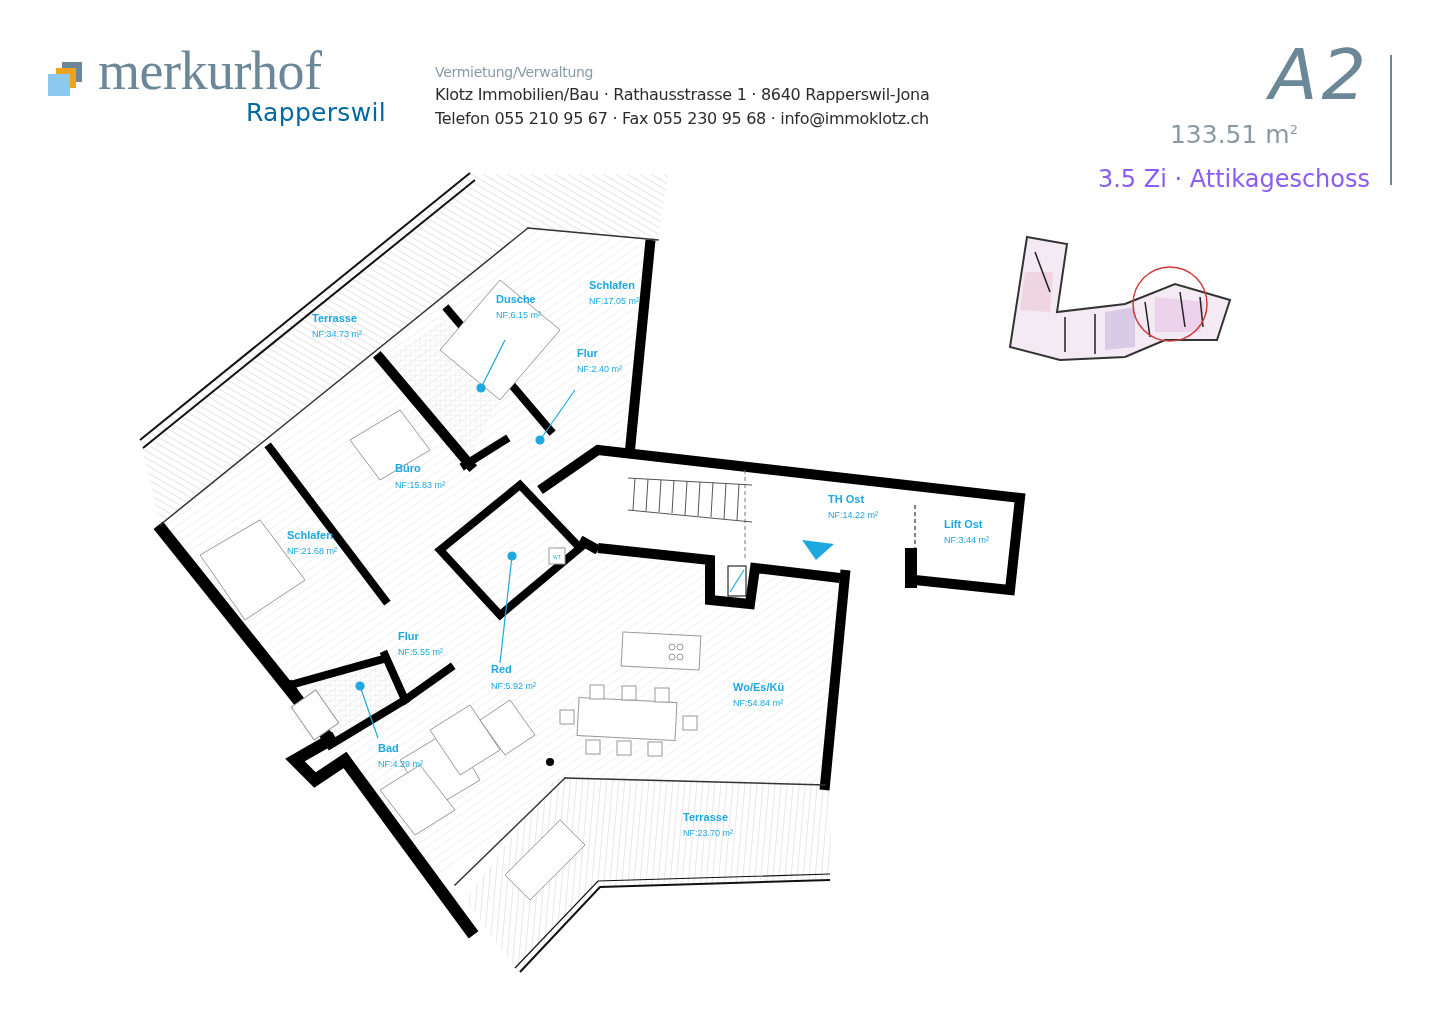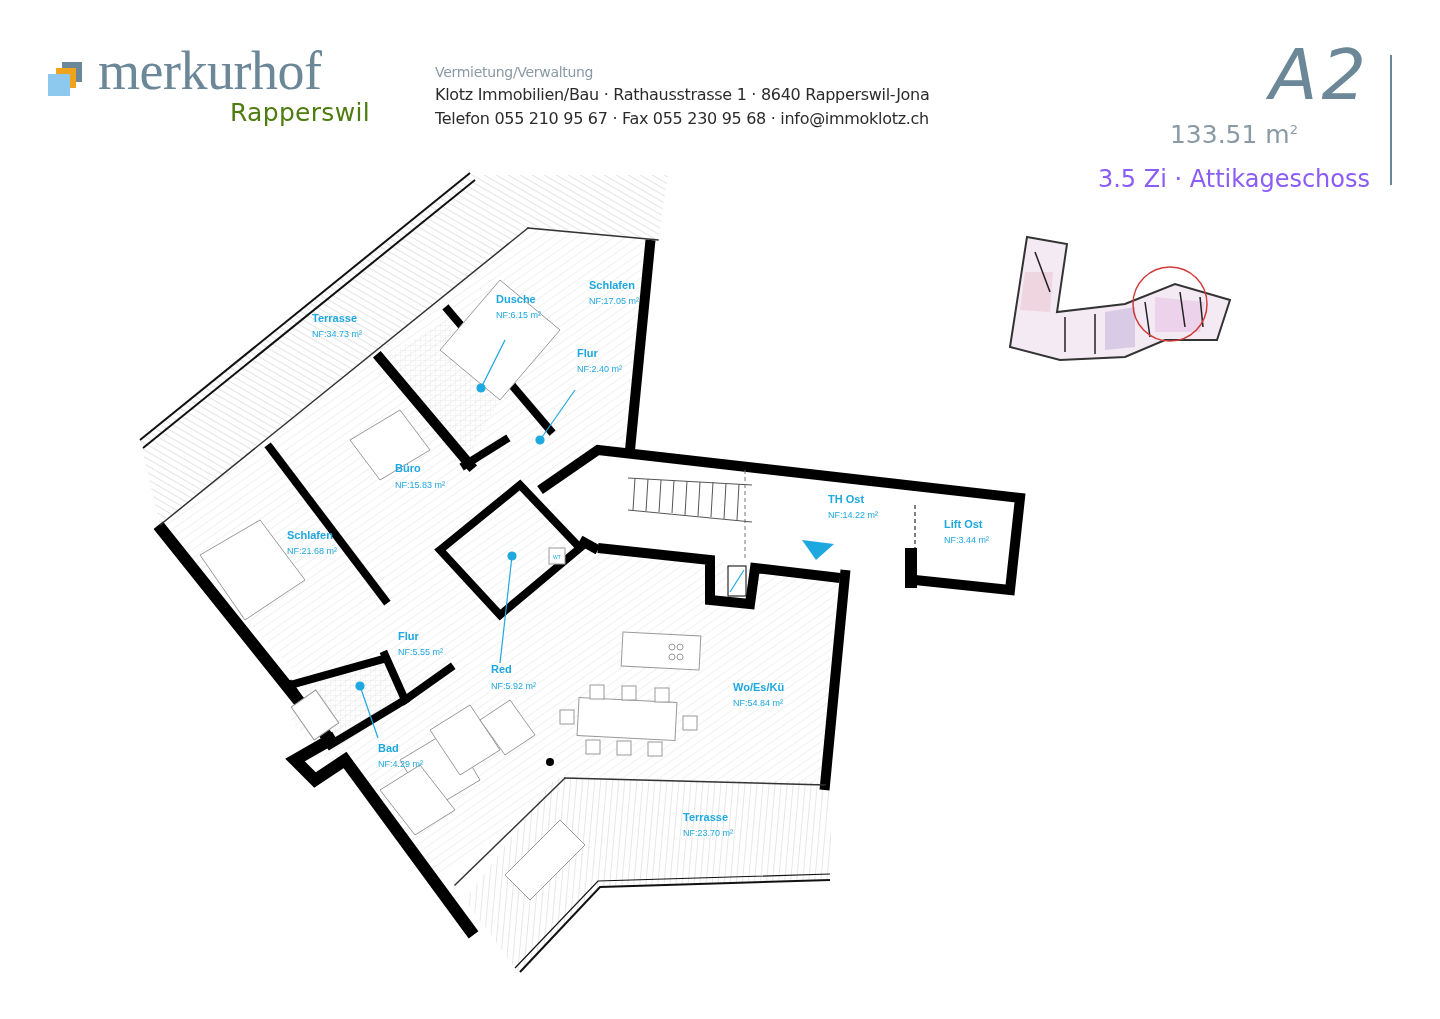--- a/index.html
+++ b/index.html
@@ -3,21 +3,21 @@
 <meta charset="utf-8">
 <style>
   html, body { margin:0; padding:0; background:#ffffff; }
   body { width:1440px; height:1019px; position:relative; overflow:hidden; font-family:"DejaVu Sans", sans-serif; }
   .logo { position:absolute; left:46px; top:50px; width:340px; height:90px; }
   .logo-mark { position:absolute; left:2px; top:12px; width:34px; height:34px; }
   .logo-mark .sq1 { position:absolute; left:14px; top:0; width:20px; height:20px; background:#6b8798; }
   .logo-mark .sq2 { position:absolute; left:8px; top:6px; width:20px; height:20px; background:#f0a41c; }
   .logo-mark .sq3 { position:absolute; left:0; top:12px; width:22px; height:22px; background:#8dc8ef; }
   .logo-name { position:absolute; left:52px; top:-6px; font-family:Liberation Serif, serif; font-size:54px; color:#6b8798; letter-spacing:-0.5px; line-height:1; }
-  .logo-city { position:absolute; left:184px; top:50px; font-family:"DejaVu Sans", sans-serif; font-size:25px; color:#4d7c0f; line-height:1; letter-spacing:0.3px; }
+  .logo-city { position:absolute; left:200px; top:50px; font-family:"DejaVu Sans", sans-serif; font-size:25px; color:#0369a1; line-height:1; letter-spacing:0.3px; }
   .contact { position:absolute; left:435px; top:64px; font-family:"DejaVu Sans", sans-serif; color:#2b2b2b; }
   .contact .c-label { font-size:14px; color:#8a9aa5; letter-spacing:-0.3px; }
   .contact .c-line { font-size:16px; margin-top:5px; letter-spacing:-0.3px; }
   .unit { position:absolute; right:70px; top:40px; text-align:right; color:#6b8798; font-family:"DejaVu Sans", sans-serif; }
   .unit .u-code { font-size:70px; font-weight:200; line-height:1; letter-spacing:4px; color:#6b8798;font-style:italic; }
   .unit .u-area { font-size:25px; color:#8a9aa5; margin-top:12px; line-height:1;text-align:center; }
   .unit .u-area sup { font-size:13px; }
   .unit .u-rooms { font-size:24px; color:#8b5cf6; margin-top:20px; line-height:1; }
   .unit-bar { position:absolute; left:1390px; top:55px; width:2px; height:130px; background:#6b8798; }
   .plan { position:absolute; left:0; top:0; width:1440px; height:1019px; }

